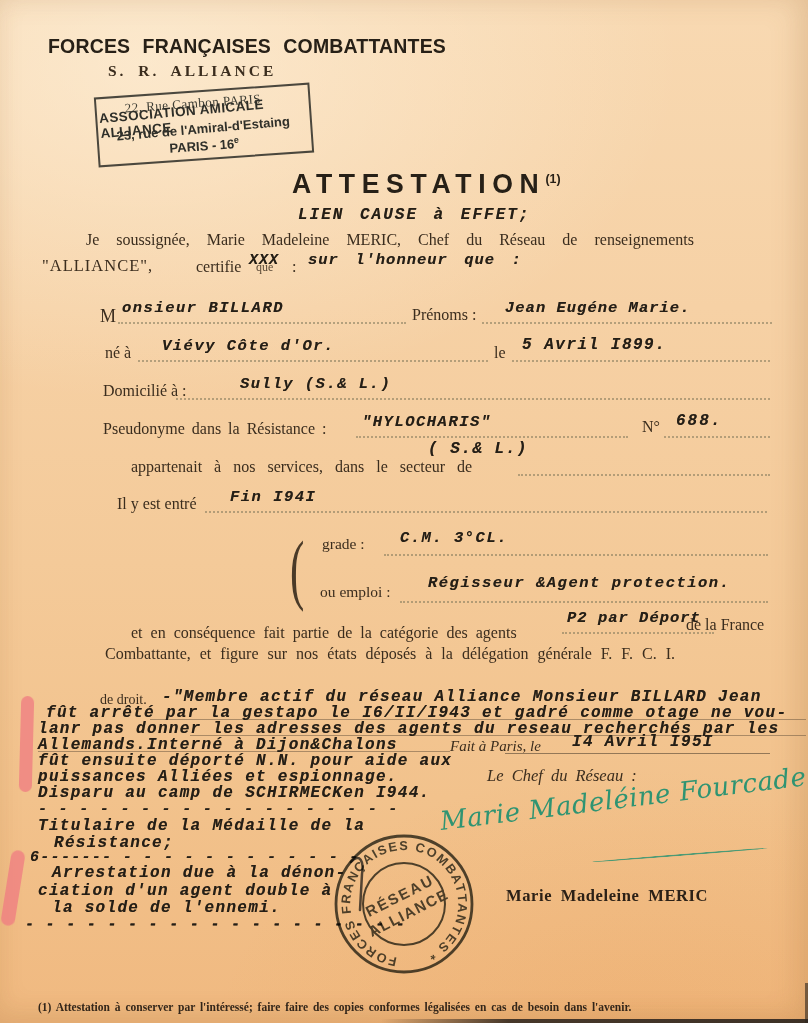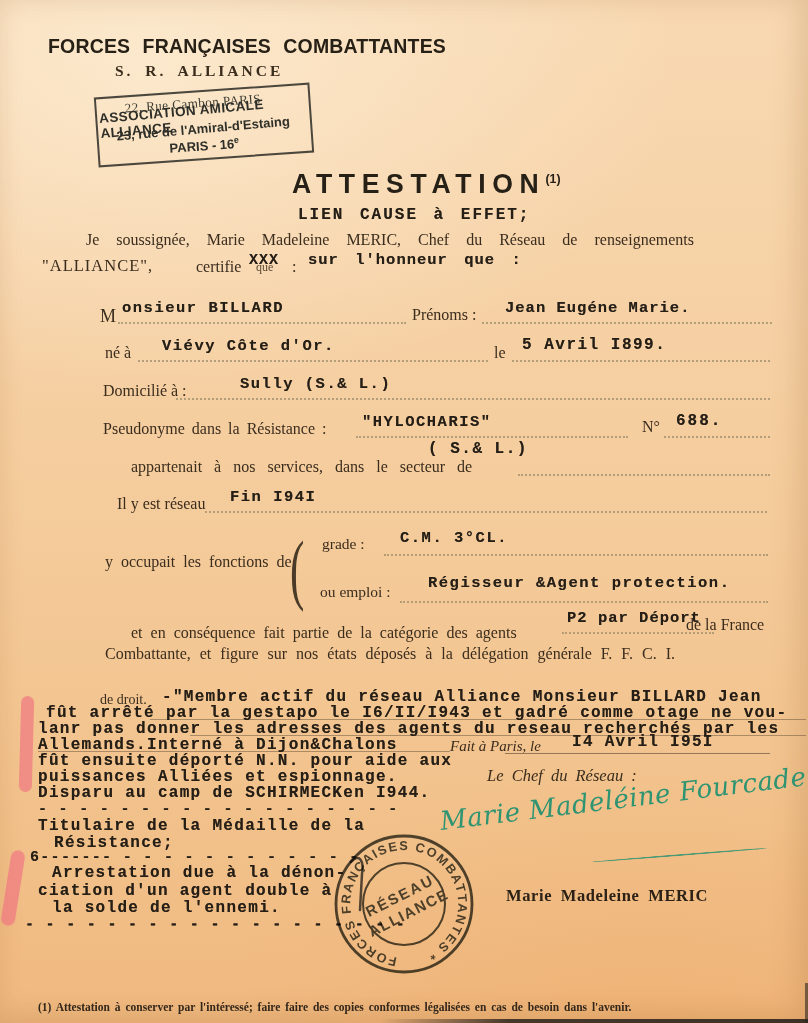--- a/index.html
+++ b/index.html
@@ -8,21 +8,21 @@
     background:
       radial-gradient(120% 60% at 18% 6%, rgba(255,246,228,.55), rgba(255,246,228,0) 55%),
       radial-gradient(90% 45% at 80% 102%, rgba(228,140,60,.16), rgba(228,140,60,0) 60%),
       linear-gradient(180deg,#f8d9b2 0%,#f6d1a5 30%,#f4ca99 55%,#f2c28c 78%,#f0b980 100%);
     box-shadow: inset -12px 0 28px rgba(140,90,40,.12), inset 0 -10px 26px rgba(150,90,30,.10);
     font-family:"Liberation Serif", serif;
   }
   .abs{position:absolute; white-space:nowrap;}
   .s{font-family:"Liberation Serif", serif; color:#3b2d1e;}
   .t{font-family:"Liberation Mono","DejaVu Sans Mono",monospace; font-weight:700; color:#241e16;
-     text-shadow:0 0 .4px rgba(36,30,22,.55);}
+     text-shadow:0 0 .4px rgba(36,30,22,.55);font-style:italic;}
   .hsans{font-family:"Liberation Sans", sans-serif; font-weight:700; color:#272017;}
   .ln{position:absolute; height:0; border-bottom:2px dotted rgba(125,118,90,.55);}
   .rule{position:absolute; height:0; border-bottom:1.5px solid rgba(84,68,50,.45);}
   .ital{font-style:italic;}
   .stampbox{
     position:absolute; left:96px; top:90px; width:212px; height:66px;
     border:2.5px solid rgba(44,44,38,.85); transform:rotate(-4deg); color:#33332c;
   }
   .stampbox .l1o{position:absolute; left:28px; top:3px; font-size:13px; font-family:"Liberation Serif",serif; color:#3d3d34; letter-spacing:.5px;}
   .stampbox .l1a{position:absolute; left:2px; top:10px; font-size:13.5px; font-family:"Liberation Sans",sans-serif; font-weight:700; letter-spacing:.4px; transform:rotate(-1deg); color:#2e2e28;}
@@ -30,21 +30,21 @@
   .stampbox .l3{position:absolute; left:70px; top:45px; font-size:13px; font-family:"Liberation Sans",sans-serif; font-weight:700; color:#30302a;}
   .pink{position:absolute; background:rgba(240,126,130,.78); border-radius:7px; filter:blur(.4px);}
   .sig{color:#2f9472; font-family:"DejaVu Serif", serif; font-style:italic;}
 </style>
 </head>
 <body>
 
 <div id="doc">
 
   <div class="abs hsans" style="left:48px; top:34px; font-size:20.5px; letter-spacing:.2px; word-spacing:7px; transform:scaleX(.95); transform-origin:left top;">FORCES FRANÇAISES COMBATTANTES</div>
-  <div class="abs s" style="left:115px; top:62px; font-size:15.5px; font-weight:700; letter-spacing:3px; word-spacing:5px;">S. R. ALLIANCE</div>
+  <div class="abs s" style="left:108px; top:62px; font-size:15.5px; font-weight:700; letter-spacing:3px; word-spacing:5px;">S. R. ALLIANCE</div>
 
   <div class="stampbox">
     <div class="l1o">22, Rue Cambon PARIS</div>
     <div class="l1a">ASSOCIATION AMICALE ALLIANCE</div>
     <div class="l2">23, rue de l'Amiral-d'Estaing</div>
     <div class="l3"><span>PARIS - 16</span><sup style="font-size:9px;">e</sup></div>
   </div>
 
   <div class="abs hsans" style="left:292px; top:168px; font-size:28px; letter-spacing:7px; transform:scaleX(.95); transform-origin:left top;">
     <span>ATTESTATION</span><sup style="font-size:13px; letter-spacing:0;">(1)</sup>
@@ -81,25 +81,24 @@
   <div class="ln" style="left:356px; top:436px; width:272px;"></div>
   <div class="abs t" style="left:362px; top:413px; font-size:15.5px; letter-spacing:1.5px;">"HYLOCHARIS"</div>
   <div class="abs s" style="left:642px; top:418px; font-size:16px;">N°</div>
   <div class="ln" style="left:664px; top:436px; width:106px;"></div>
   <div class="abs t" style="left:676px; top:412px; font-size:16px; letter-spacing:2px;">688.</div>
 
   <div class="abs t" style="left:428px; top:440px; font-size:16px; letter-spacing:1.5px;">( S.&amp; L.)</div>
   <div class="abs s" style="left:103px; top:458px; font-size:16px; word-spacing:8px;margin-left:28px;">appartenait à nos services, dans le secteur de</div>
   <div class="ln" style="left:518px; top:474px; width:252px;"></div>
 
-  <div class="abs s" style="left:117px; top:495px; font-size:16px;">Il y est réseau</div>
+  <div class="abs s" style="left:117px; top:495px; font-size:16px;">Il y est entré</div>
   <div class="ln" style="left:205px; top:511px; width:562px;"></div>
   <div class="abs t" style="left:230px; top:488px; font-size:15.5px; letter-spacing:1.5px;">Fin I94I</div>
 
-  <div class="abs s" style="left:105px; top:553px; font-size:16px; word-spacing:4px;">y occupait les fonctions de</div>
   <div class="abs s" style="left:290px; top:524px; font-size:78px; transform:scaleX(.55); transform-origin:left top; color:#4a3a28; font-weight:400;">(</div>
   <div class="abs s" style="left:322px; top:535px; font-size:15.5px;">grade :</div>
   <div class="ln" style="left:384px; top:554px; width:384px;"></div>
   <div class="abs t" style="left:400px; top:529px; font-size:15.5px; letter-spacing:1.5px;">C.M. 3°CL.</div>
   <div class="abs s" style="left:320px; top:583px; font-size:15.5px;">ou emploi :</div>
   <div class="ln" style="left:400px; top:601px; width:368px;"></div>
   <div class="abs t" style="left:428px; top:574px; font-size:15.5px; letter-spacing:1.5px;">Régisseur  &amp;Agent protection.</div>
 
   <div class="abs s" style="left:105px; top:624px; font-size:16px; word-spacing:4px;margin-left:26px;">et en conséquence fait partie de la catégorie des agents</div>
   <div class="ln" style="left:562px; top:632px; width:152px;"></div>

